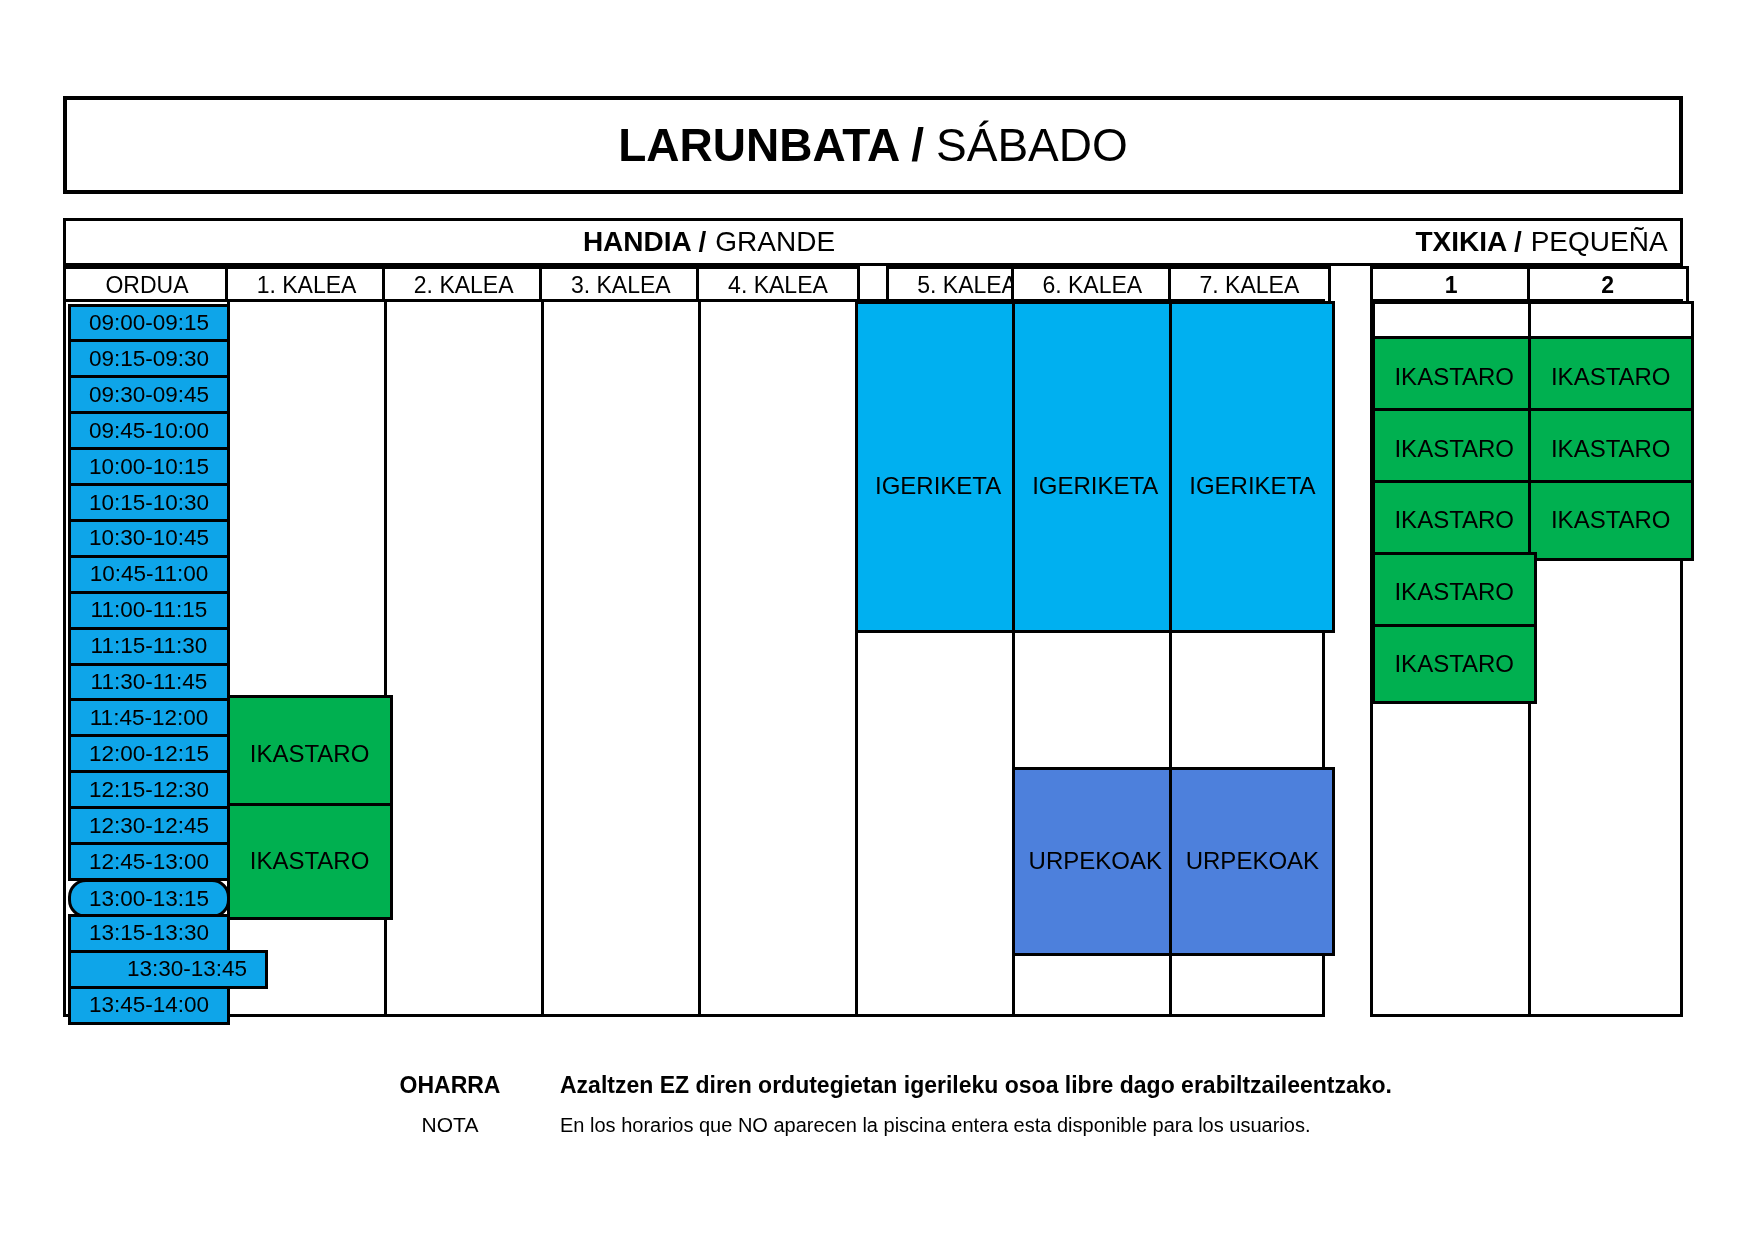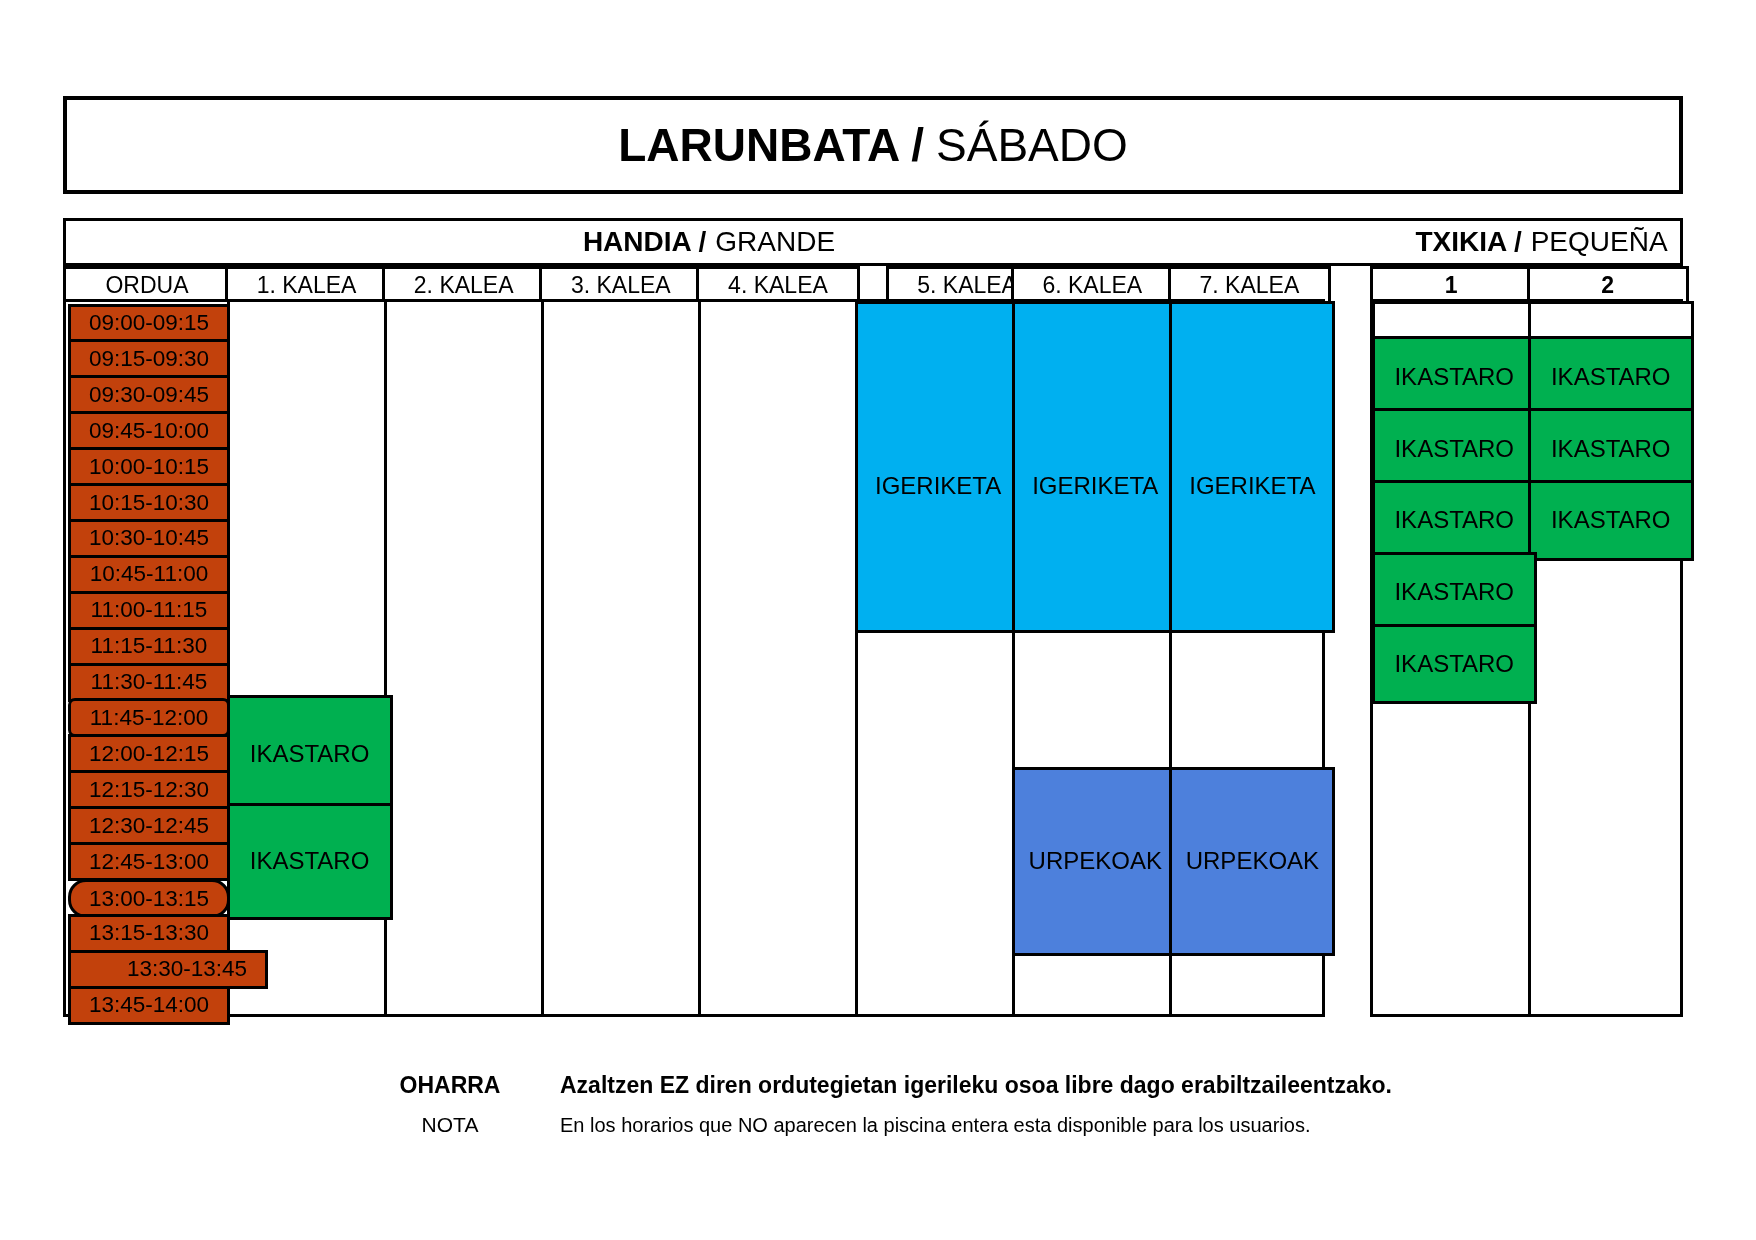--- a/index.html
+++ b/index.html
@@ -14,21 +14,21 @@
   .sectitle{position:absolute;top:0;height:100%;display:flex;align-items:center;
             justify-content:center;font-size:28px;white-space:nowrap;}
   .sectitle b{font-weight:bold;margin-left:24px;}
   .sectitle span.reg{font-weight:normal;margin-left:9px;}
   .hdrcell{position:absolute;top:266px;height:33px;border:3px solid #000;background:#fff;
            display:flex;align-items:center;justify-content:center;font-size:23px;}
   .hdrcell.bold{font-weight:bold;}
   .bodyframe{top:299px;height:718px;border:3px solid #000;background:#fff;}
   .vline{position:absolute;top:0;bottom:0;width:3px;background:#000;}
   .time-cell{position:absolute;left:2px;width:156px;height:33px;border:3px solid #000;
-             background:#c2410c;display:flex;align-items:center;justify-content:center;
+             background:#0ea5e9;display:flex;align-items:center;justify-content:center;
              font-size:22.5px;}
   .block{position:absolute;border:3px solid #000;display:flex;align-items:center;
          justify-content:center;font-size:24px;text-align:center;}
   .block.offset-label{align-items:flex-start;}
   .block.offset-label .lbl{position:relative;top:56%;transform:translateY(-50%);}
   .notelabel{position:absolute;text-align:center;}
   .notetext{position:absolute;white-space:nowrap;}
 </style>
 </head>
 <body>
@@ -76,21 +76,21 @@
       <div class="time-cell" style="top: 37.4px;">09:15-09:30</div>
       <div class="time-cell" style="top: 73.3px;">09:30-09:45</div>
       <div class="time-cell" style="top: 109.2px;">09:45-10:00</div>
       <div class="time-cell" style="top: 145.1px;">10:00-10:15</div>
       <div class="time-cell" style="top: 181px;">10:15-10:30</div>
       <div class="time-cell" style="top: 216.9px;">10:30-10:45</div>
       <div class="time-cell" style="top: 252.8px;">10:45-11:00</div>
       <div class="time-cell" style="top: 288.7px;">11:00-11:15</div>
       <div class="time-cell" style="top: 324.6px;">11:15-11:30</div>
       <div class="time-cell" style="top: 360.5px;">11:30-11:45</div>
-      <div class="time-cell" style="top: 396.4px; border-radius: 7px;">11:45-12:00</div>
+      <div class="time-cell" style="top: 396.4px;">11:45-12:00</div>
       <div class="time-cell" style="top: 432.3px;">12:00-12:15</div>
       <div class="time-cell" style="top: 468.2px;">12:15-12:30</div>
       <div class="time-cell" style="top: 504.1px;">12:30-12:45</div>
       <div class="time-cell" style="top: 540px;">12:45-13:00</div>
       <div class="time-cell" style="top: 577px; border-radius: 18px;">13:00-13:15</div>
       <div class="time-cell" style="top: 611.8px;">13:15-13:30</div>
       <div class="time-cell" style="top: 647.7px; padding-left: 38px;">13:30-13:45</div>
       <div class="time-cell" style="top: 683.6px;">13:45-14:00</div>
       <div class="block offset-label" style="left: 789.06px; width: 160.14px; top: -1.5px; height: 326.1px; background: rgb(0, 176, 240);">
         <span class="lbl">IGERIKETA</span>

